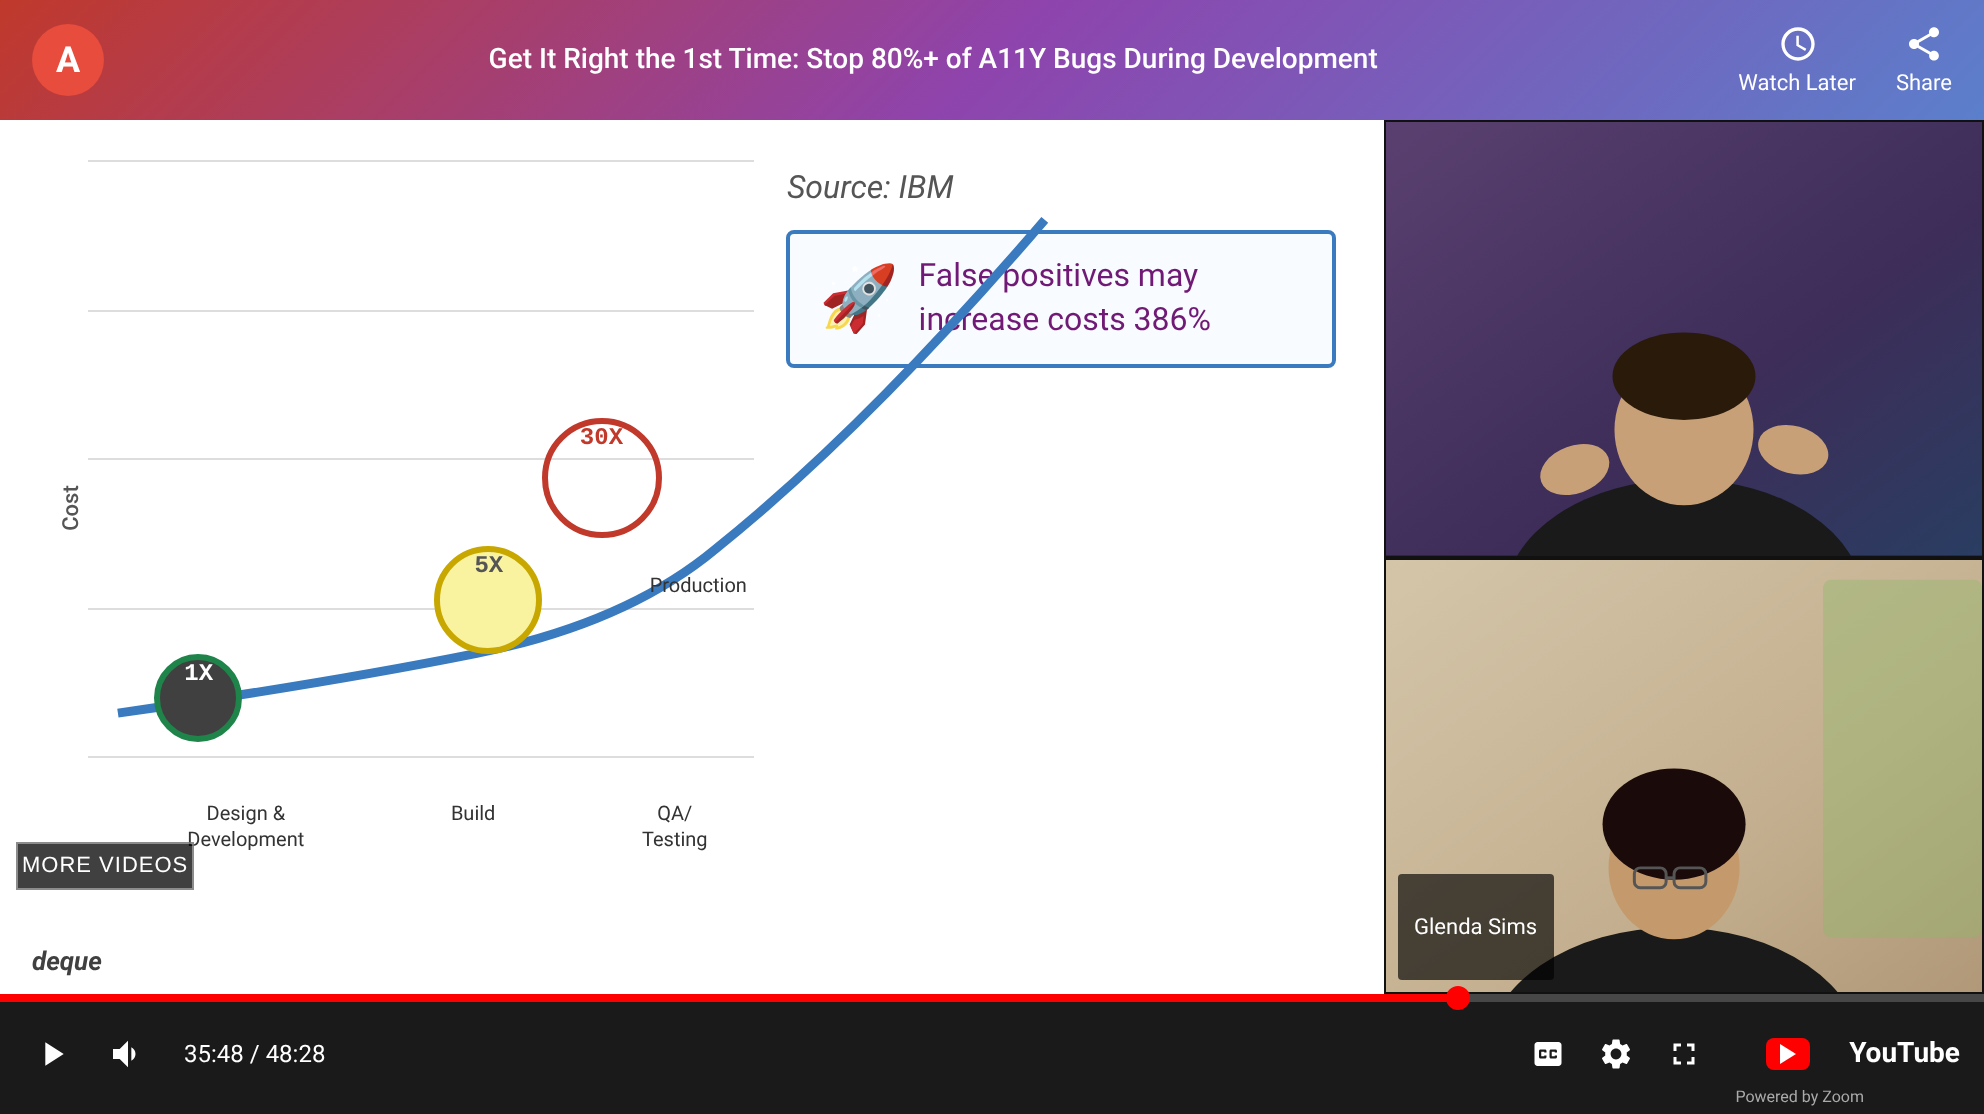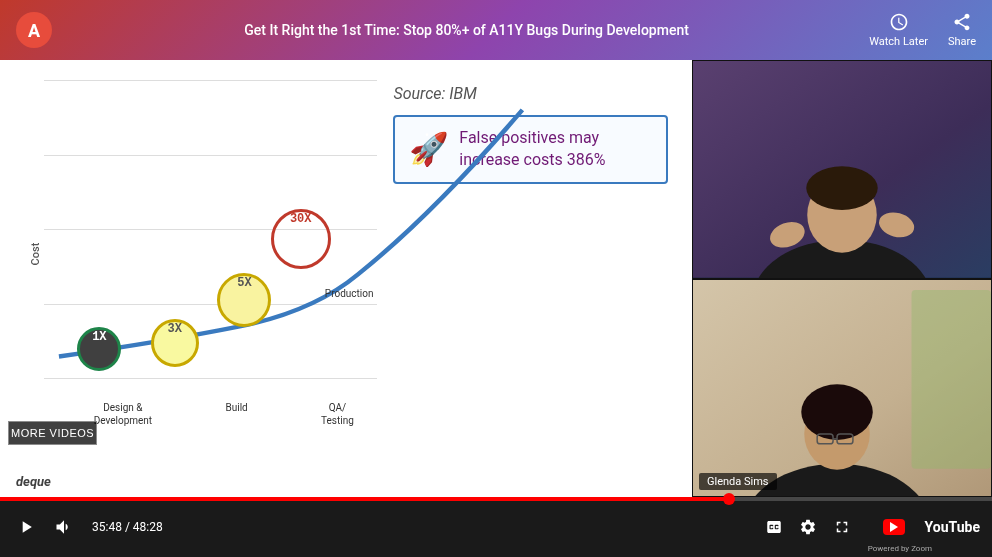--- a/index.html
+++ b/index.html
@@ -301,21 +301,21 @@
     .webcam-bottom {
       background: linear-gradient(160deg, #d4c5b0 0%, #c8b89a 40%, #b8a888 100%);
     }
     .name-badge {
       position: absolute;
       bottom: 6px;
       left: 6px;
       background: rgba(0,0,0,0.65);
       color: white;
       font-size: 11px;
-      padding: 2px 8px;
+      padding: 20px 8px;
       border-radius: 2px;
     }
 
     
     .bottom-controls {
       height: 60px;
       background: #1a1a1a;
       display: flex;
       align-items: center;
       padding: 0 12px;
@@ -448,21 +448,20 @@
             <div class="grid-line"></div>
             <div class="grid-line"></div>
           </div>
 
           <svg class="cost-curve" viewBox="0 0 340 200" preserveAspectRatio="none">
             <path d="M10,185 Q80,175 130,165 Q180,155 210,130 Q260,90 320,20" stroke="#3a7abf" stroke-width="3" fill="none"></path>
           </svg>
 
           <div class="cost-circles">
             <div class="cost-circle circle-1x">1X</div>
-            <div class="cost-circle circle-3x">3X</div>
             <div class="cost-circle circle-12x">
                 <span>5</span>
                 <span>X</span>
               </div>
             <div class="cost-circle circle-30x">
                 <span>30</span>
                 <span>X</span>
               </div>
             <span class="production-label">Production</span>
           </div>

